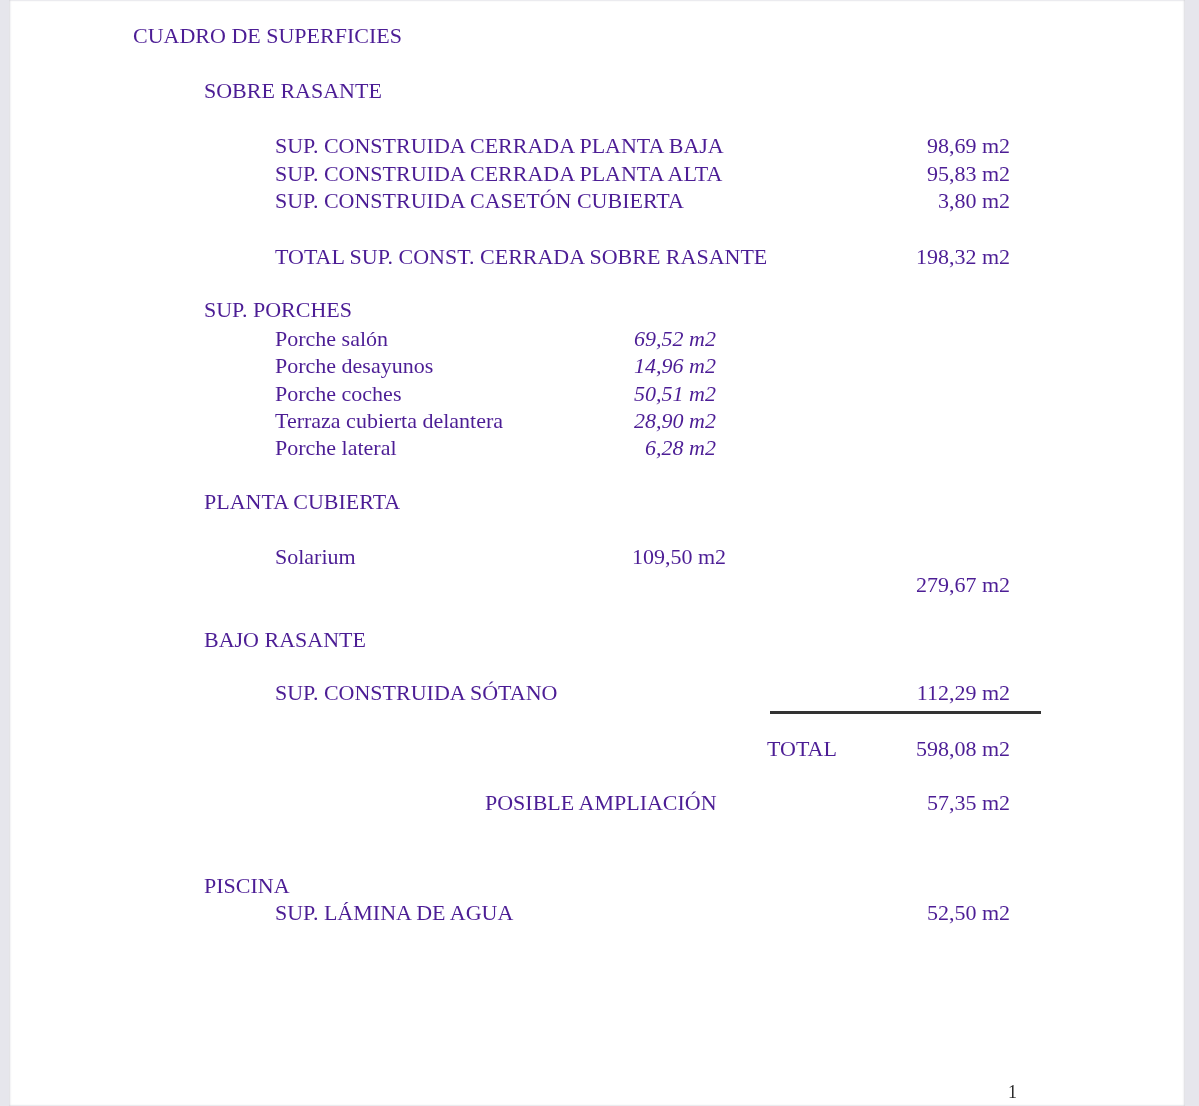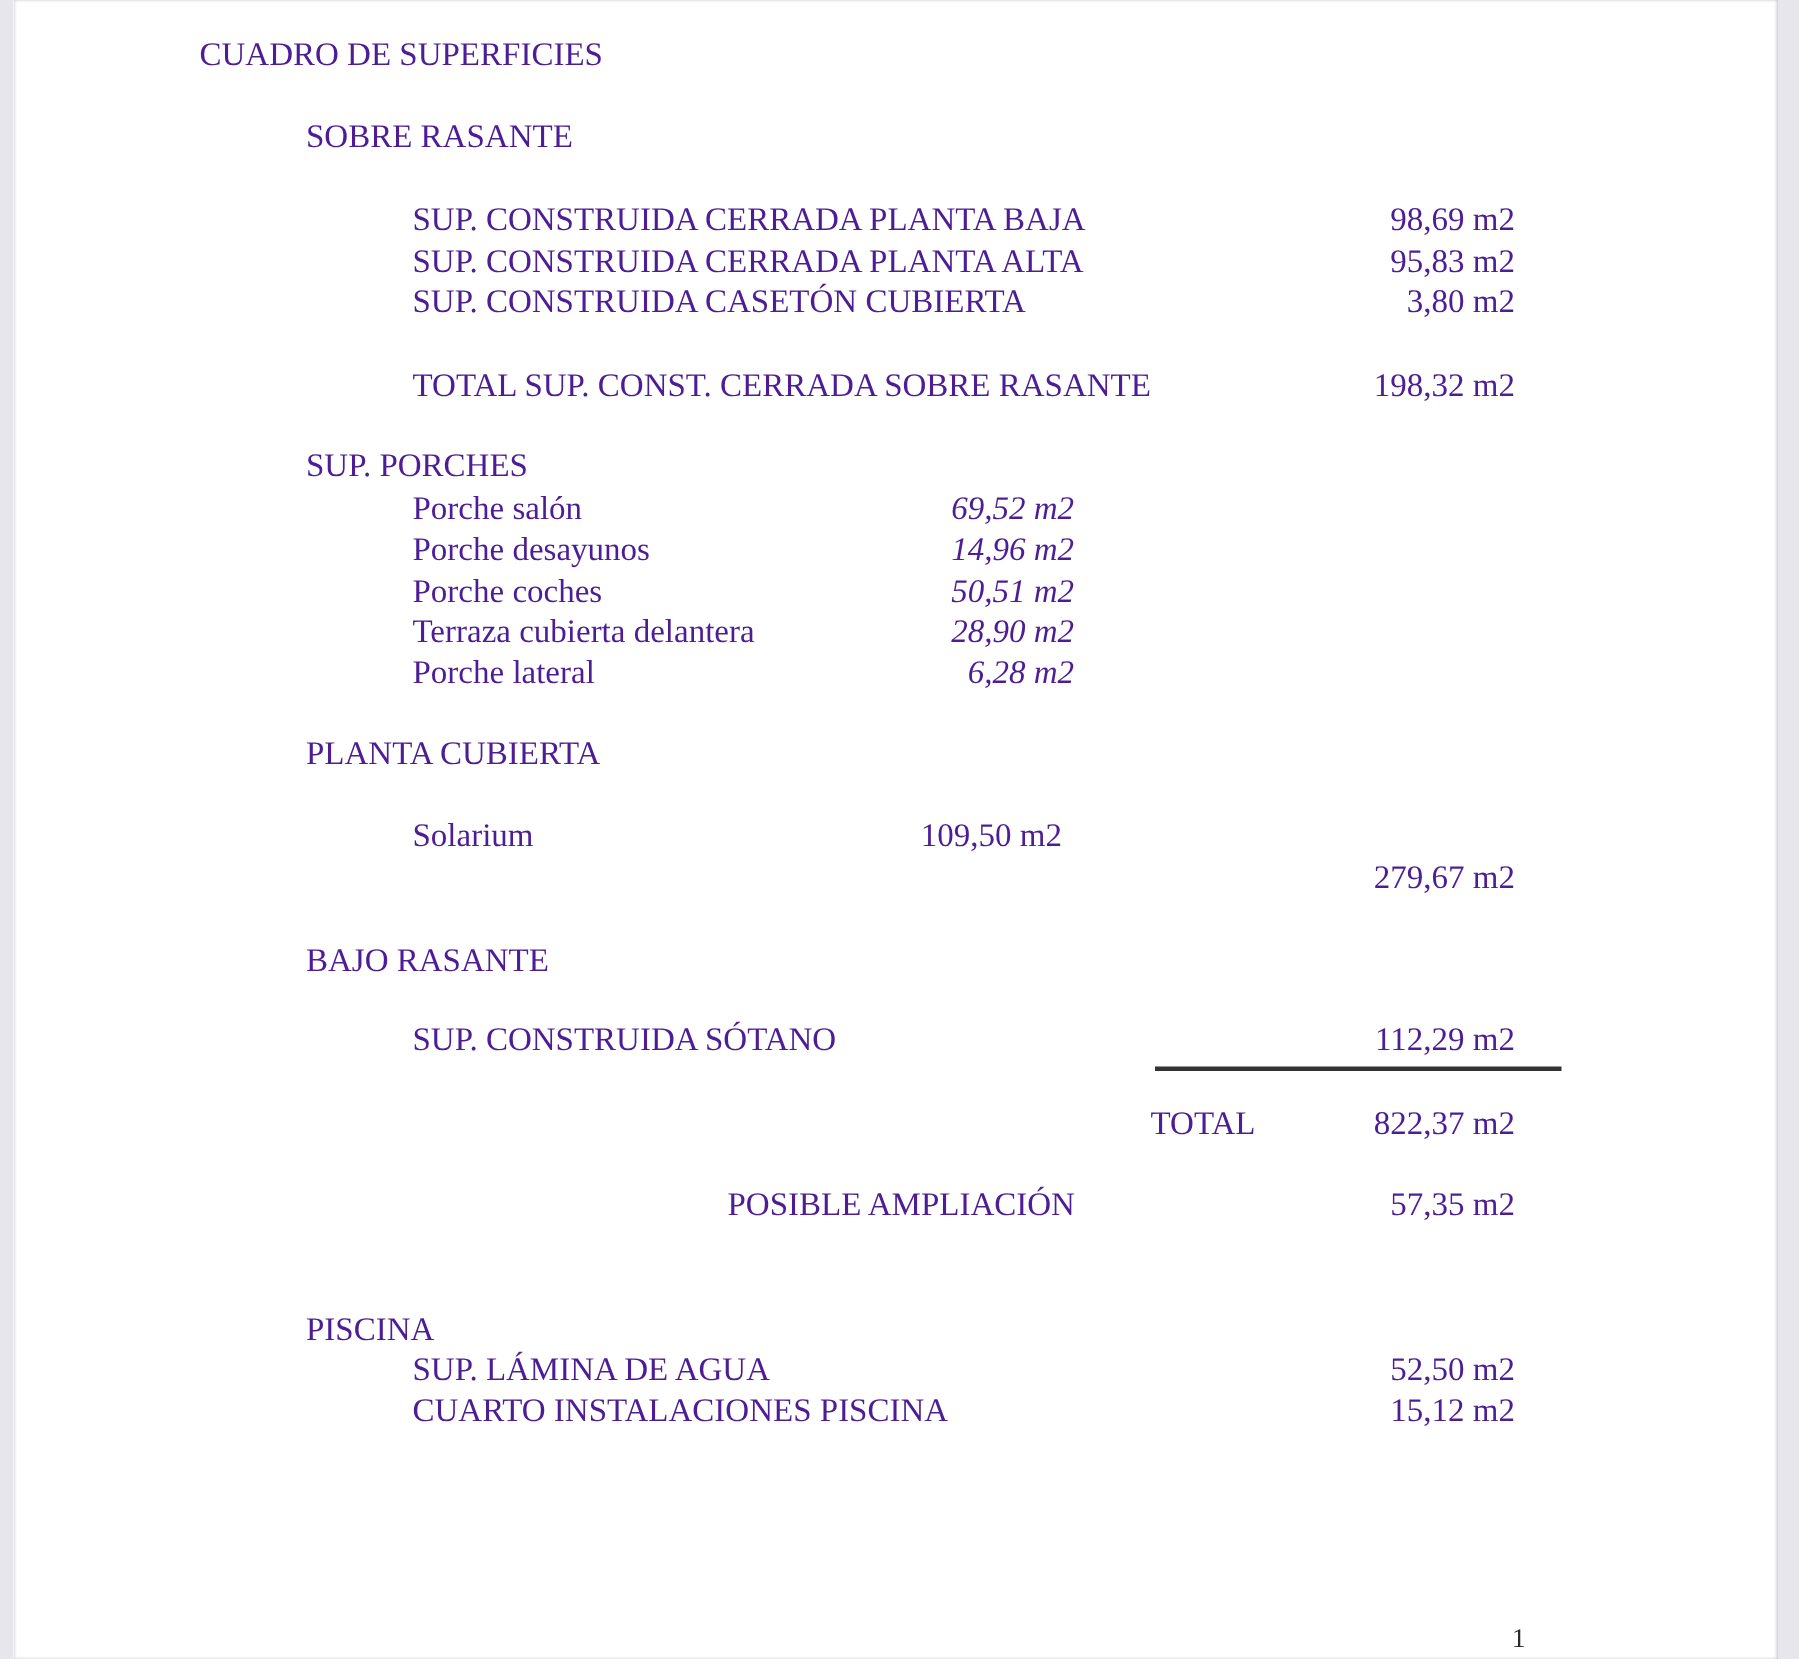--- a/index.html
+++ b/index.html
@@ -27,21 +27,21 @@
     line-height: 28px;
   }
   .t {
     position: absolute;
     top: 0;
     white-space: nowrap;
   }
   .val { text-align: right; }
   .col-right { right: 189px; }
   .col-mid   { right: 483px; font-style: italic; }
-  .col-mid2  { right: 491px; margin-left: 36px; }
+  .col-mid2  { right: 473px; margin-left: 36px; }
   .divider {
     position: absolute;
     left: 770px; top: 711px;
     width: 271px; height: 3px;
     background: #333333;
   }
   .pagenum {
     position: absolute;
     left: 1008px; top: 1082px;
     font-size: 18px;
@@ -120,34 +120,30 @@
   </div>
   <div class="row" style="top:679px">
     <span class="t" style="left:275px">SUP. CONSTRUIDA SÓTANO</span>
     <span class="t val col-right">112,29 m2</span>
   </div>
 
   <div class="divider"></div>
 
   <div class="row" style="top:735px">
     <span class="t" style="left:767px">TOTAL</span>
-    <span class="t val col-right">822,37 m2</span>
+    <span class="t val col-right">598,08 m2</span>
   </div>
 
   <div class="row" style="top:789px">
     <span class="t" style="left:485px">POSIBLE AMPLIACIÓN</span>
     <span class="t val col-right">57,35 m2</span>
   </div>
 
   <div class="row" style="top:872px">
     <span class="t" style="left:204px">PISCINA</span>
   </div>
   <div class="row" style="top:899px">
     <span class="t" style="left:275px">SUP. LÁMINA DE AGUA</span>
     <span class="t val col-right">52,50 m2</span>
   </div>
-  <div class="row" style="top:926px">
-    <span class="t" style="left:275px">CUARTO INSTALACIONES PISCINA</span>
-    <span class="t val col-right">15,12 m2</span>
-  </div>
 
   <span class="pagenum">1</span>
 </div>
 
 </body></html>

